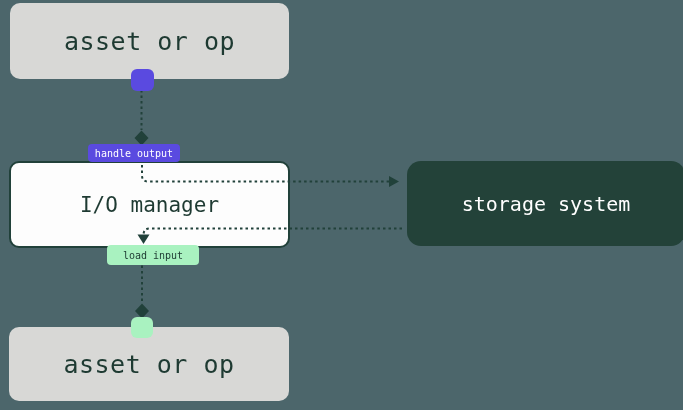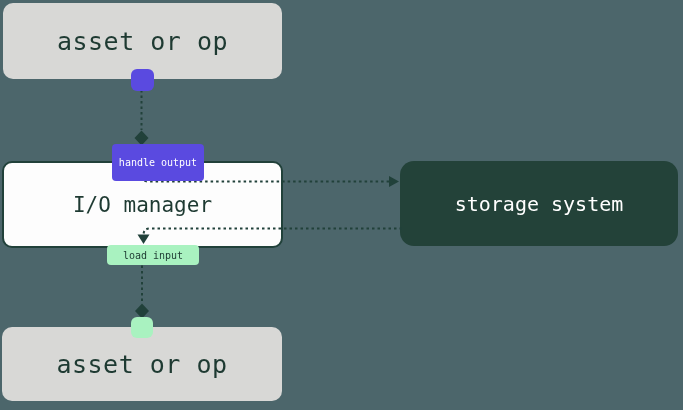--- a/index.html
+++ b/index.html
@@ -11,20 +11,21 @@
     font-family: "DejaVu Sans Mono", "Liberation Mono", monospace;
     overflow: hidden;
   }
   .node {
     position: absolute;
     display: flex;
     align-items: center;
     justify-content: center;
     box-sizing: border-box;
     z-index: 1;
+    margin-left: 7px;
   }
   .asset-node {
     background: var(--asset-node-bg, #d8d8d6);
     color: var(--node-text-dark, #1e3a32);
     border-radius: 10px;
     font-size: 25px;
     letter-spacing: 0.5px;
   }
   .asset-node.top { left: 3px; top: 3px; width: 279px; height: 76px; }
   .asset-node.bottom { left: 2px; top: 327px; width: 280px; height: 74px; }
@@ -69,21 +70,21 @@
     position: absolute;
     z-index: 3;
     display: flex;
     align-items: center;
     justify-content: center;
     font-size: 10px;
     border-radius: 4px;
     box-sizing: border-box;
   }
   .edge-badge.output {
-    left: 112px; top: 144px; width: 92px; height: 37px;
+    left: 88px; top: 144px; width: 92px; height: 18px;
     background: var(--output-accent, #5a4ae0);
     color: var(--edge-label-output-text, #ffffff);
   }
   .edge-badge.input {
     left: 107px; top: 245px; width: 92px; height: 20px;
     background: var(--input-accent, #a9f2c0);
     color: var(--edge-label-input-text, #1e3a32);
   }
 </style>
 </head>

